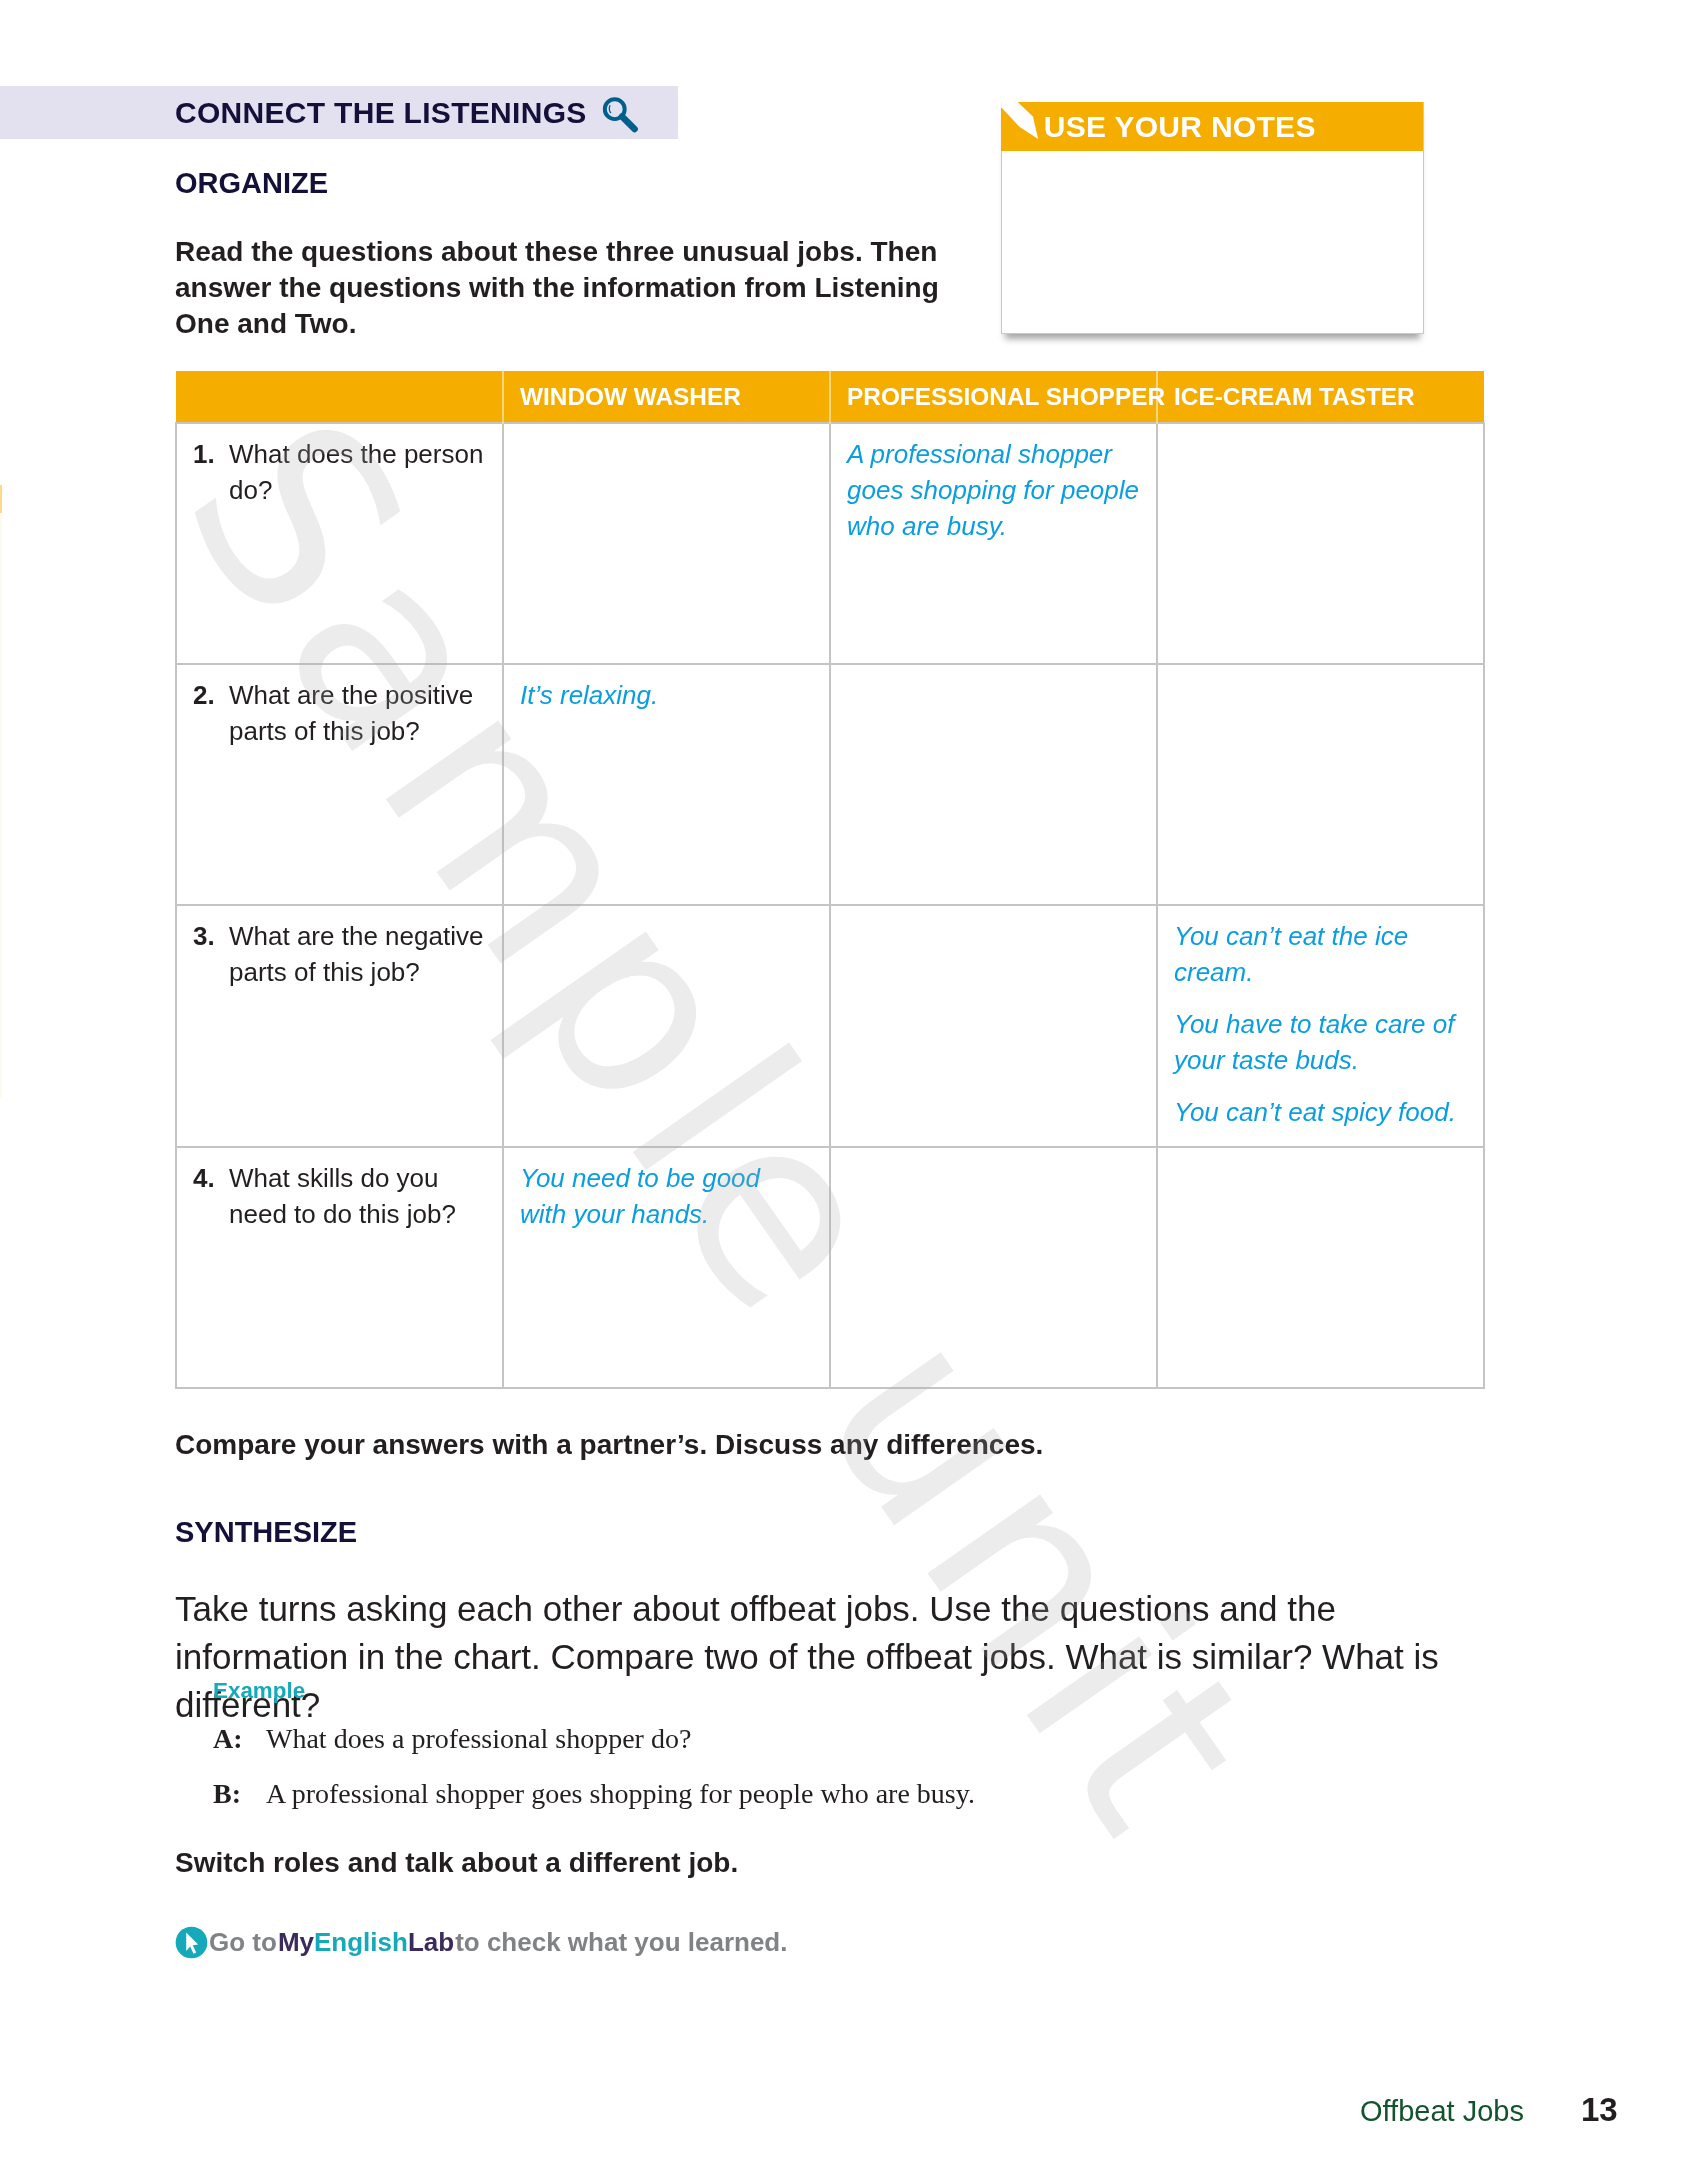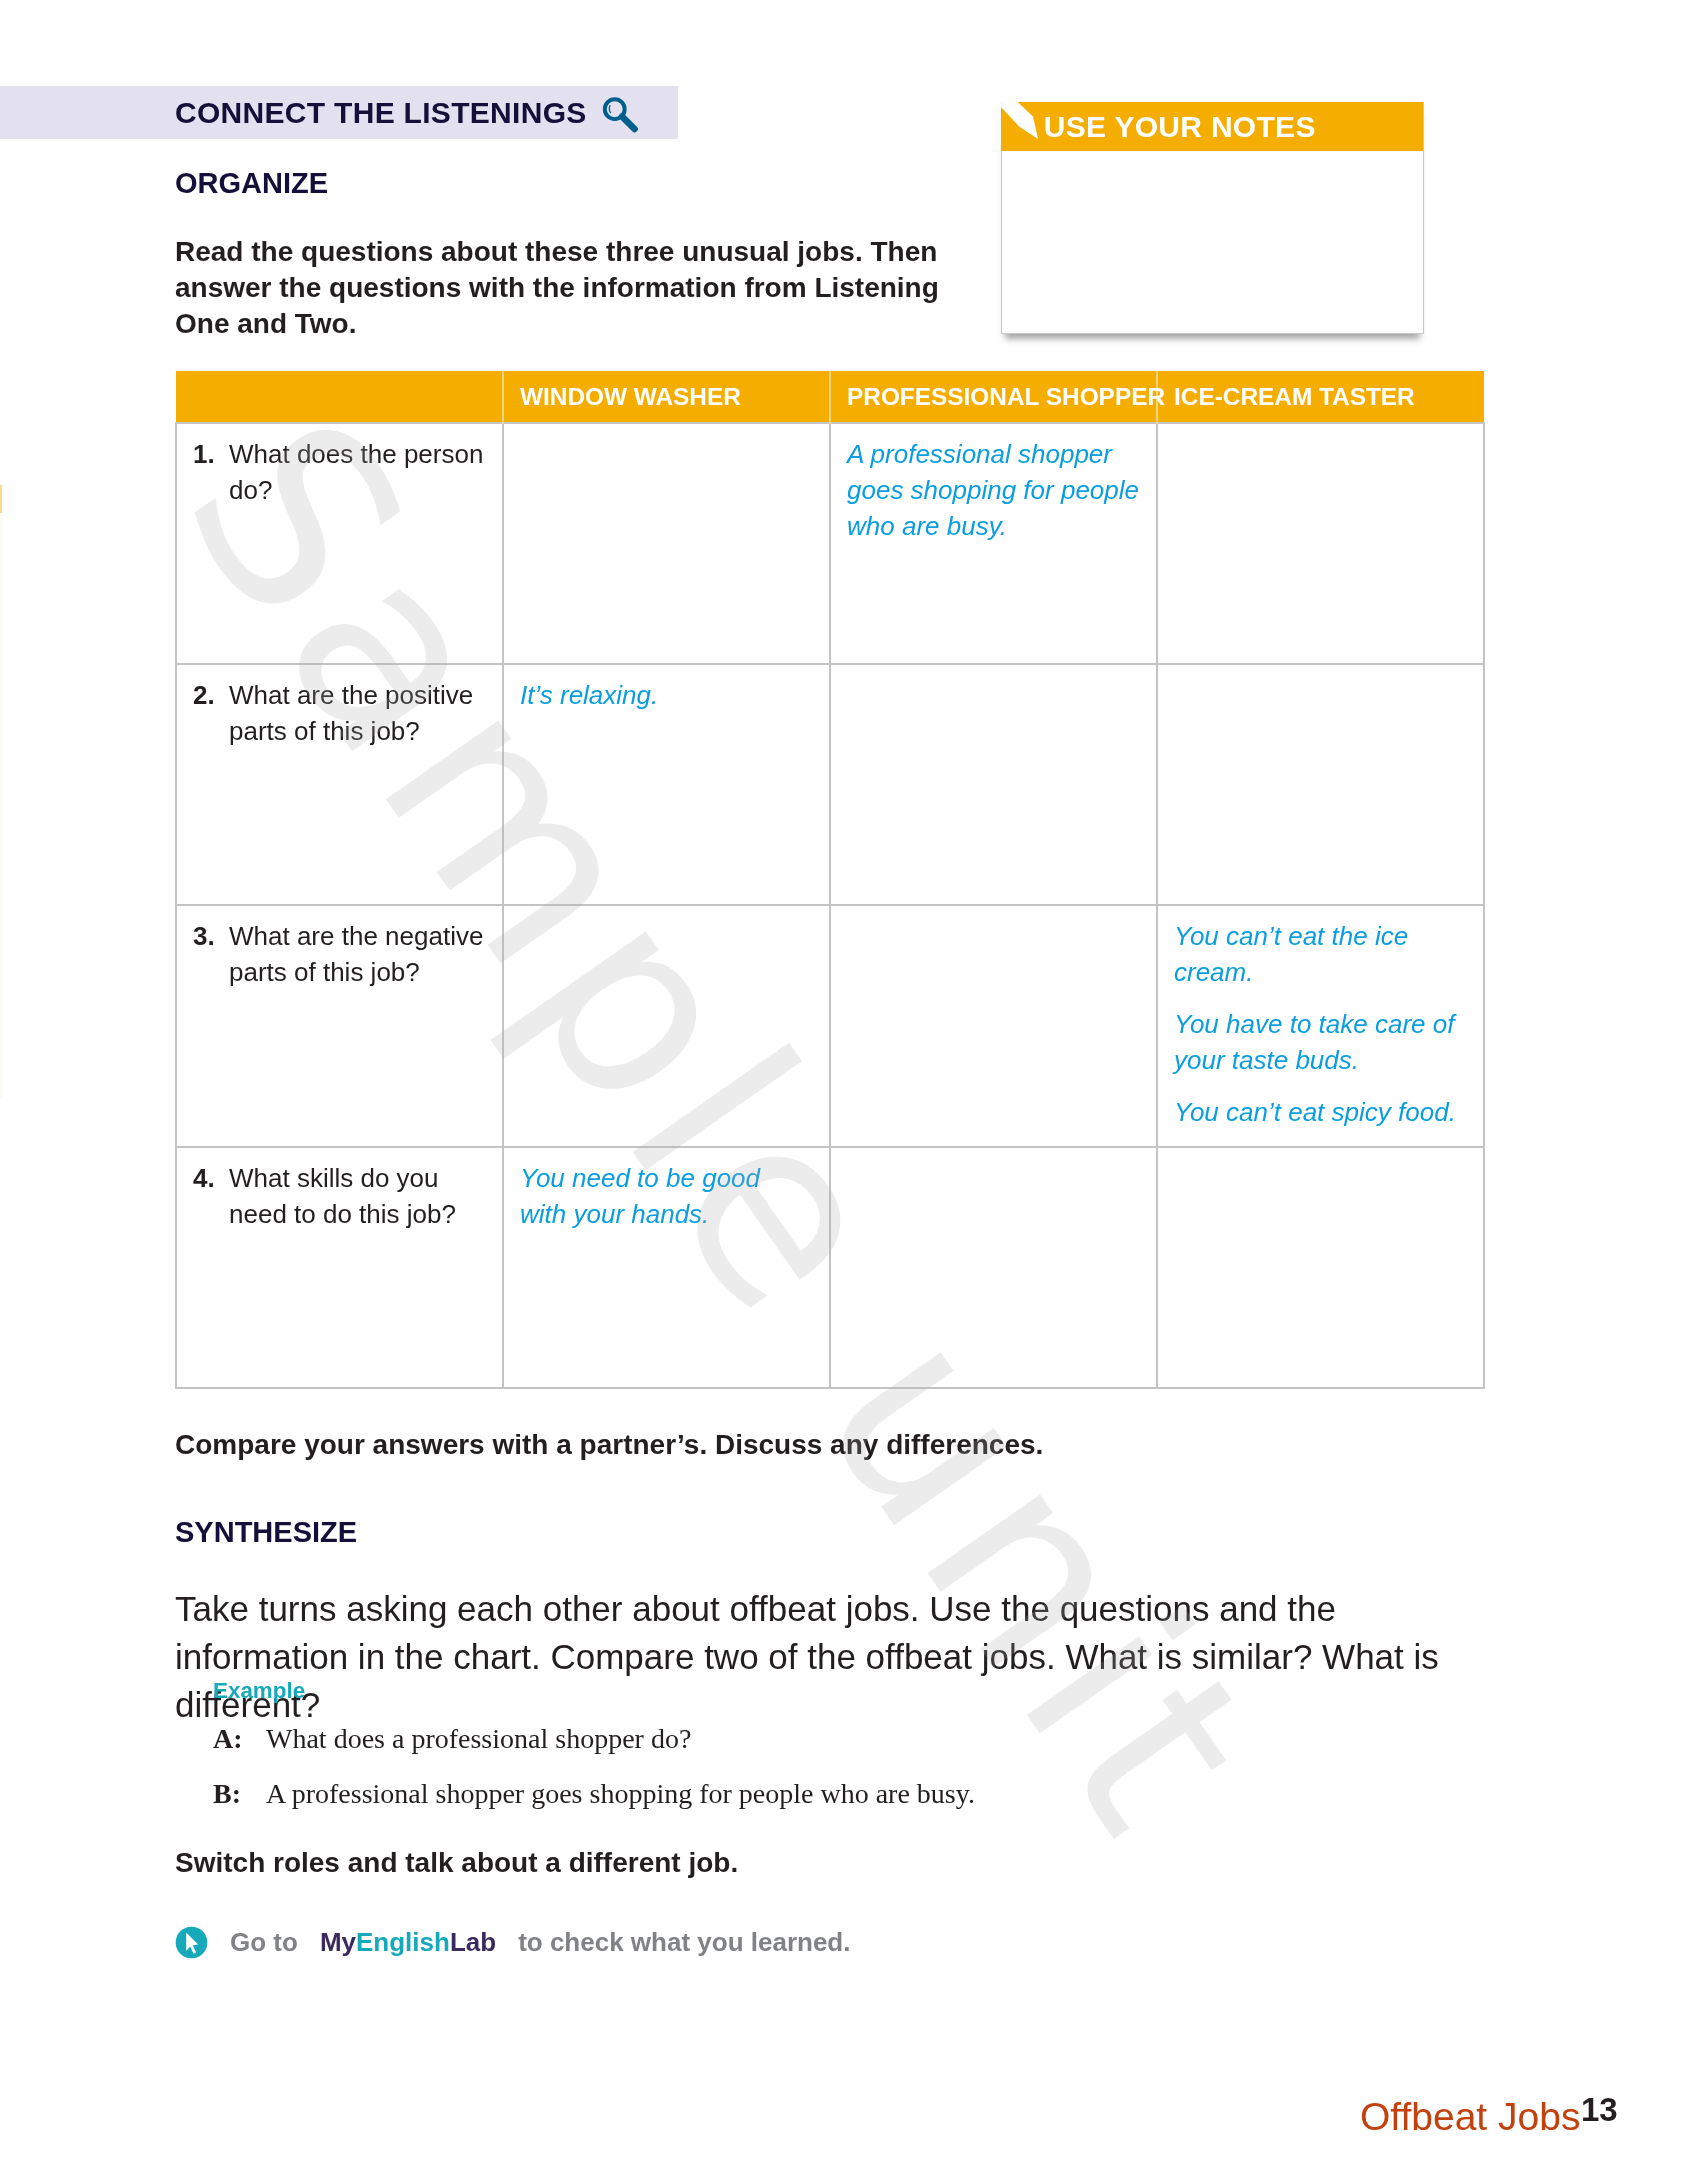--- a/index.html
+++ b/index.html
@@ -41,27 +41,27 @@
   .compare { left:175px; top:1385px; font-size:28px; font-weight:bold; color:#231f20; white-space:nowrap;margin-top:44px; }
   .h-synth { left:175px; top:1516px; font-size:29px; font-weight:bold; color:#14103a; }
   .synth-instr { left:175px; top:1585px; width:1319px; font-size:35px; font-weight:normal; line-height:48px; color:#231f20; }
   .example-label { left:213px; top:1678px; font-size:22.4px; font-weight:bold; color:#16a9b9; }
   .dialog-line { left:213px; font-family:"Liberation Serif", "DejaVu Serif", serif; font-size:28px; color:#231f20; white-space:nowrap; display:flex; }
   .dialog-line .spk { font-weight:bold; width:53px; }
   .line-a { top:1723px; }
   .line-b { top:1778px; }
   .switch { left:175px; top:1847px; font-size:28px; font-weight:bold; color:#231f20; white-space:nowrap; }
 
-  .mel { left:175px; top:1926px; font-size:26px; font-weight:bold; color:#808285; white-space:nowrap; display:flex; align-items:center; gap:22px; }
+  .mel { left:175px; top:1926px; font-size:26px; font-weight:bold; color:#808285; white-space:nowrap; display:flex; align-items:center; gap:1px; }
   .mel svg { width:33px; height:33px; }
   .mel .my { color:#3b2a5e; }
   .mel .english { color:#16a9b9; }
   .mel .lab { color:#3b2a5e; }
 
-  .footer-title { left:1360px; top:2095px; font-size:39px; color:#c2410c; white-space:nowrap;text-align:center; }
+  .footer-title { left:1360px; top:2095px; font-size:29px; color:#14532d; white-space:nowrap;text-align:center; }
   .page-num { left:1581px; top:2091px; font-size:33px; font-weight:bold; color:#231f20; }
 
   .watermark { left:79px; top:759px; font-size:251px; color:rgba(170,170,170,0.22); transform:rotate(55deg); transform-origin:0 0;
                white-space:nowrap; font-family:"DejaVu Sans", sans-serif; pointer-events:none; letter-spacing:13px;
                left:369px; top:369px; }
 </style>
 </head>
 <body>
 
 <div class="abs margin-strip"></div>

